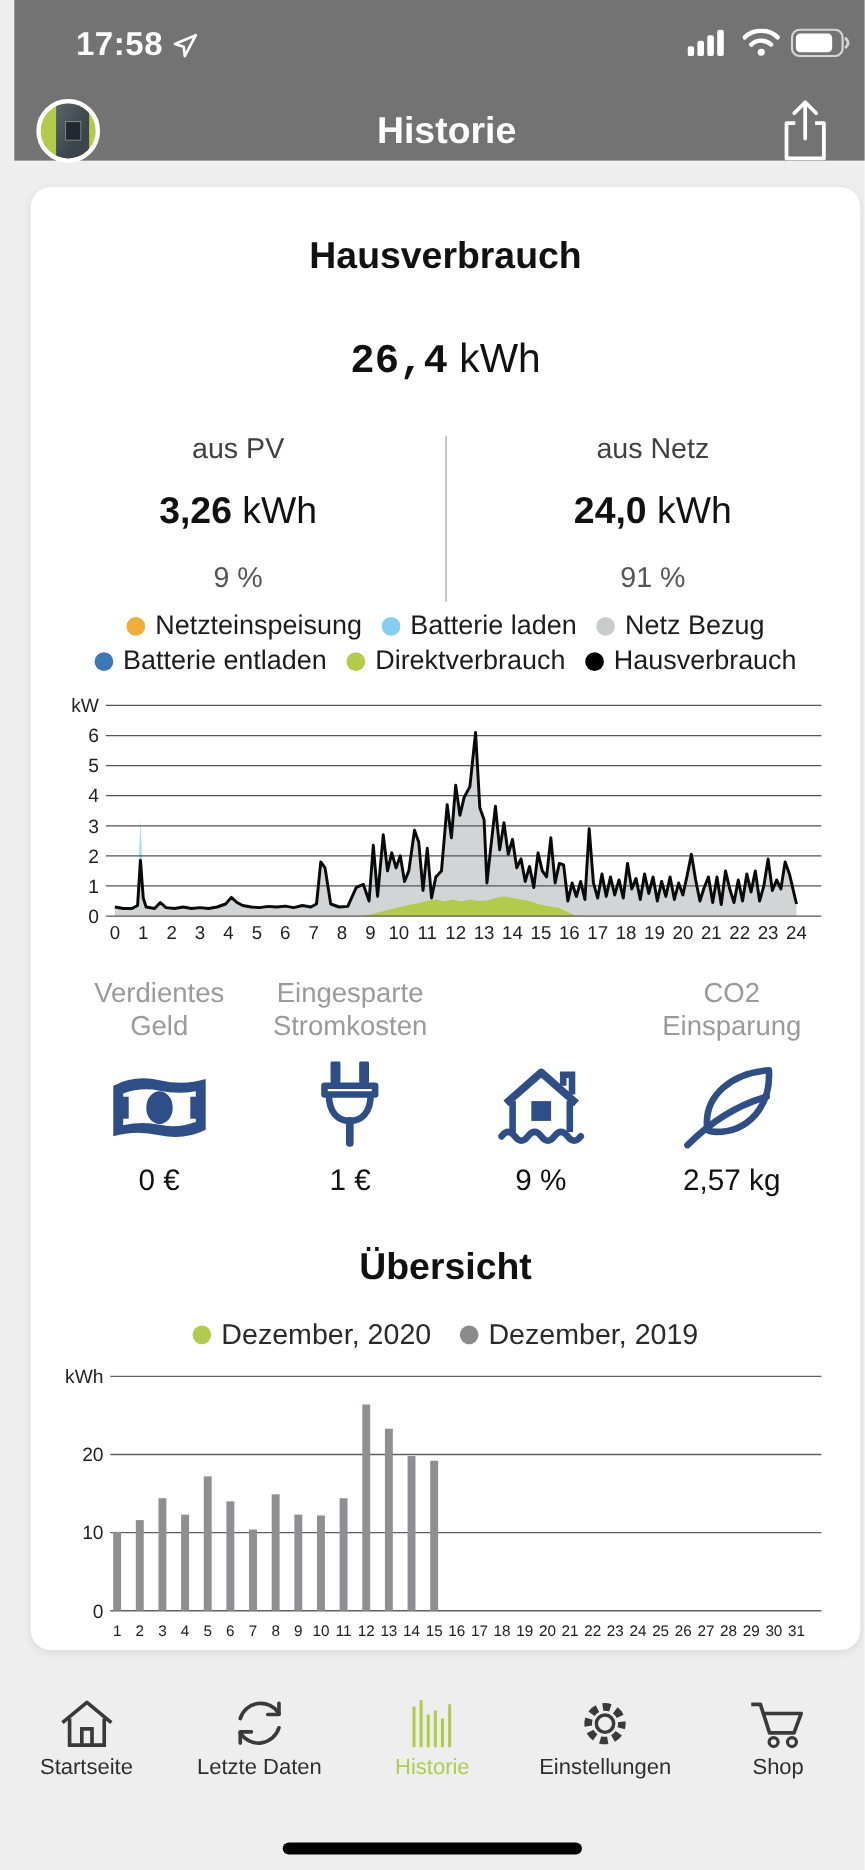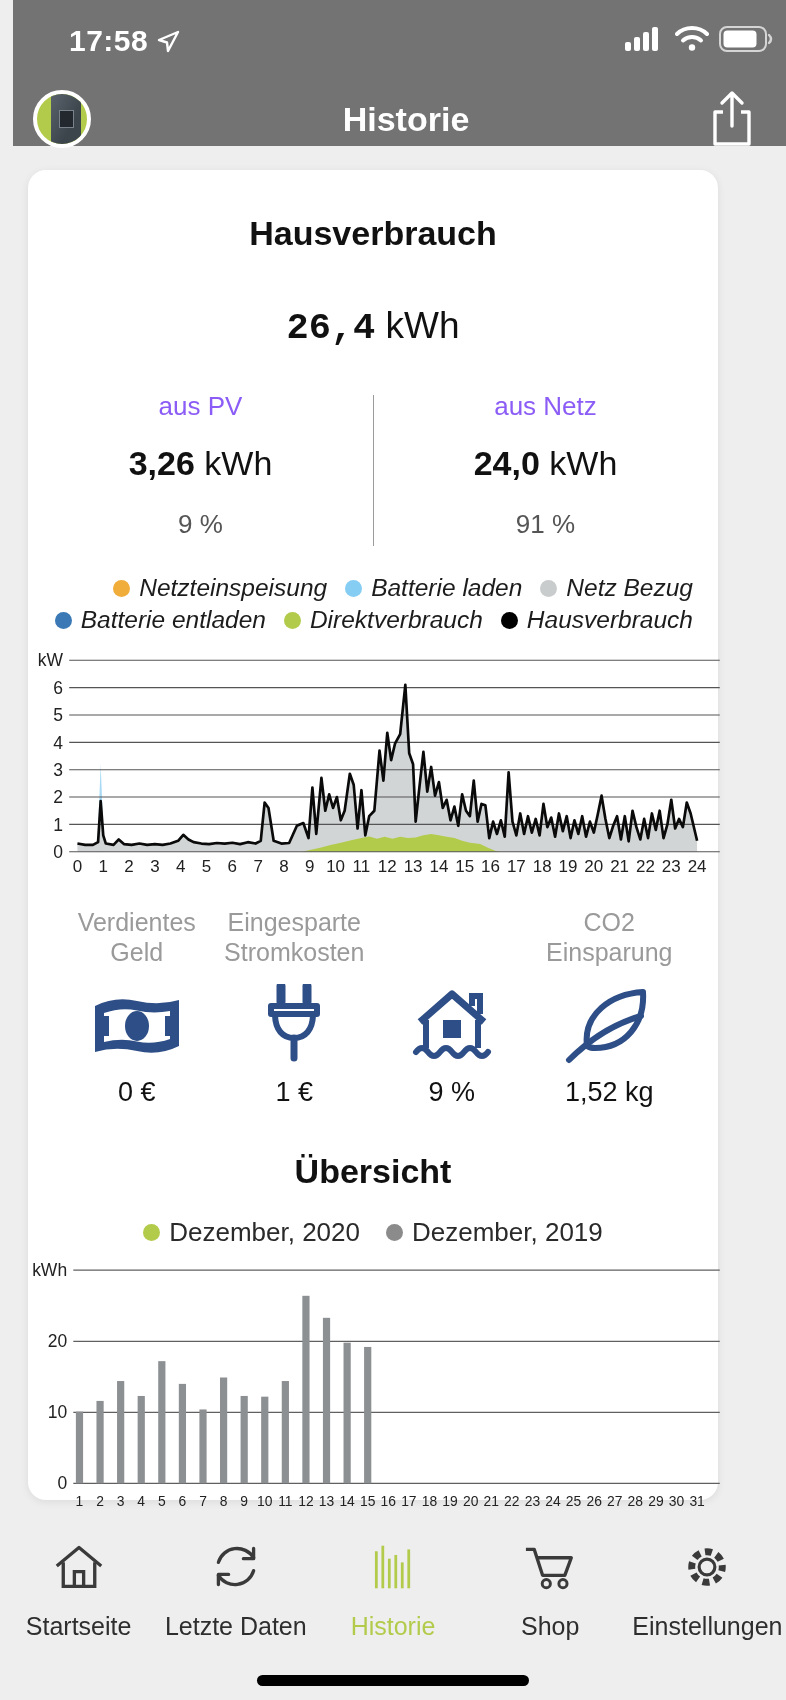--- a/index.html
+++ b/index.html
@@ -13,52 +13,52 @@
   .status-row { position:absolute; top:22px; left:0; right:0; height:40px; color:#fff; }
   .time { position:absolute; left:56px; top:2px; font-size:30px; font-weight:700; letter-spacing:.5px; display:flex; align-items:center; gap:8px; }
   .status-icons { position:absolute; right:24px; top:4px; display:flex; align-items:center; gap:10px; }
   .nav-row { position:absolute; top:88px; left:0; right:0; height:70px; }
   .app-title { position:absolute; left:0; right:0; top:12px; text-align:center; color:#fff; font-size:34px; font-weight:700; }
   .avatar { position:absolute; left:20px; top:2px; width:58px; height:58px; border:4px solid #fff; border-radius:50%; overflow:hidden; background:#b2cb4b; }
   .device { position:absolute; left:14px; top:-6px; width:30px; height:70px; background:linear-gradient(120deg,#5d666e,#3c444c 60%); border-radius:3px; }
   .device:before { content:""; position:absolute; left:8px; top:22px; width:13px; height:16px; background:#23282e; border:1px solid #7a838b; }
   .share-btn { position:absolute; right:44px; top:0px; width:46px; height:60px; }
   
-  .card { position:absolute; left:28px; top:170px; width:690px; height:1330px;
+  .card { position:absolute; left:28px; top:170px; width:754px; height:1330px;
     background:#fff; border-radius:18px; box-shadow:0 2px 8px rgba(0,0,0,.08); }
   .h1 { text-align:center; font-size:34px; font-weight:700; margin-top:44px; }
   .total { text-align:center; font-size:37px; margin-top:52px; }
   .total b { font-weight:700;font-family:Liberation Mono, monospace; }
   .total span.unit { font-weight:400; }
   .split { display:flex; margin-top:42px; position:relative; }
   .split .col { flex:1; text-align:center; }
   .vdivider { position:absolute; left:50%; top:4px; bottom:-6px; width:1px; background:#9b9b9b; }
-  .sub-label { color:#8b5cf6; font-size:26px; }
+  .sub-label { color:#404040; font-size:26px; }
   .sub-value { font-size:34px; margin-top:22px; }
   .sub-value b { font-weight:700; }
   .sub-pct { color:#555; font-size:26px; margin-top:26px; }
-  .legend1 { margin:34px auto 0; width:640px; display:flex; flex-wrap:wrap; justify-content:flex-end; column-gap:18px; row-gap:4px;font-style:italic; }
+  .legend1 { margin:14px auto 0; width:640px; display:flex; flex-wrap:wrap; justify-content:center; column-gap:18px; row-gap:4px; }
   .legend-item { display:flex; align-items:center; gap:9px; font-size:24.5px; color:#1c1c1c; white-space:nowrap; }
   .dot { width:17px; height:17px; border-radius:50%; flex:0 0 auto; }
   .chart1 { display:block; margin:16px auto 0; width:700px; }
   
   .stats { display:flex; margin:26px 30px 0;align-items:flex-end; }
   .stat { flex:1; text-align:center; }
   .stat-label { color:#9a9a9a; font-size:25px; line-height:1.22; min-height:62px; }
   .stat-icon { height:86px; margin-top:14px; display:flex; align-items:center; justify-content:center; }
   .stat-value { font-size:27px; color:#111; margin-top:8px; }
   .h2 { text-align:center; font-size:34px; font-weight:700; margin-top:44px; }
   .legend2 { display:flex; justify-content:center; gap:26px; margin-top:26px; }
   .legend2 .legend-item { font-size:26px; color:#2a2a2a; }
   .chart2 { display:block; margin:14px auto 0; width:700px; }
   
   .tabbar { position:absolute; left:0; bottom:42px; width:786px; height:118px; display:flex; }
   .tab { flex:1; display:flex; flex-direction:column; align-items:center; justify-content:flex-start; color:#2e2e2e; }
   .tab .icon { height:52px; display:flex; align-items:flex-end; }
-  .tab .tab-label { font-size:25px; margin-top:20px; }
+  .tab .tab-label { font-size:20px; margin-top:4px; }
   .tab.active { color:#b2cb4b; }
   .home-indicator { position:absolute; left:257px; bottom:14px; width:272px; height:11px; border-radius:6px; background:#000; }
   svg text { font-family:"Liberation Sans","DejaVu Sans",sans-serif; }
 </style>
 </head>
 <body>
 
 <div class="header">
   <div class="status-row">
     <div class="time">
@@ -235,21 +235,21 @@
       <div class="stat-label" style="position:absolute"></div>
     </div>
     <div class="stat">
       <div class="stat-label">CO2 Einsparung</div>
       <div class="stat-icon">
         <svg width="92" height="80" viewBox="0 0 92 80">
           <path d="M24 60 C20 28 48 8 80 6 C82 38 62 62 32 62 C29 62 26 61.4 24 60 Z" fill="none" stroke="#2e4e87" stroke-width="6" stroke-linejoin="round"></path>
           <path d="M6 74 C28 52 50 38 78 30" fill="none" stroke="#2e4e87" stroke-width="6" stroke-linecap="round"></path>
         </svg>
       </div>
-      <div class="stat-value">1,52 kg</div>
+      <div class="stat-value">2,57 kg</div>
     </div>
   </div>
 
   <div class="h2">Übersicht</div>
 
   <div class="legend2">
     <div class="legend-item">
         <span class="dot" style="background: rgb(178, 203, 75);"></span>
         <span>Dezember, 2020</span>
       </div>
@@ -347,31 +347,31 @@
         <path d="M19 18 V50" stroke="#b2cb4b" stroke-width="3"></path>
         <path d="M26 14 V50" stroke="#b2cb4b" stroke-width="3"></path>
         <path d="M33 22 V50" stroke="#b2cb4b" stroke-width="3"></path>
         <path d="M40 8 V50" stroke="#b2cb4b" stroke-width="3"></path>
       </svg>
     </span>
     <span class="tab-label">Historie</span>
   </div>
   <div class="tab">
     <span class="icon">
+      <svg width="54" height="50" viewBox="0 0 56 54">
+        <circle cx="28" cy="27" r="8.5" fill="none" stroke="#3a3a3a" stroke-width="3.4"></circle>
+        <circle cx="28" cy="27" r="16.5" fill="none" stroke="#3a3a3a" stroke-width="7.5" stroke-dasharray="7.6 5.4" stroke-dashoffset="3"></circle>
+      </svg>
+    </span>
+    <span class="tab-label">Einstellungen</span>
+  </div>
+  <div class="tab">
+    <span class="icon">
       <svg width="56" height="50" viewBox="0 0 60 54">
         <path d="M4 8 H13 L22 36 H46 L53 17 H16" fill="none" stroke="#3a3a3a" stroke-width="3.6" stroke-linejoin="round"></path>
         <circle cx="26" cy="45" r="4.4" fill="none" stroke="#3a3a3a" stroke-width="3.2"></circle>
         <circle cx="44" cy="45" r="4.4" fill="none" stroke="#3a3a3a" stroke-width="3.2"></circle>
       </svg>
     </span>
     <span class="tab-label">Shop</span>
   </div>
-  <div class="tab">
-    <span class="icon">
-      <svg width="54" height="50" viewBox="0 0 56 54">
-        <circle cx="28" cy="27" r="8.5" fill="none" stroke="#3a3a3a" stroke-width="3.4"></circle>
-        <circle cx="28" cy="27" r="16.5" fill="none" stroke="#3a3a3a" stroke-width="7.5" stroke-dasharray="7.6 5.4" stroke-dashoffset="3"></circle>
-      </svg>
-    </span>
-    <span class="tab-label">Einstellungen</span>
-  </div>
 </div>
 <div class="home-indicator"></div>
 
 </body></html>

